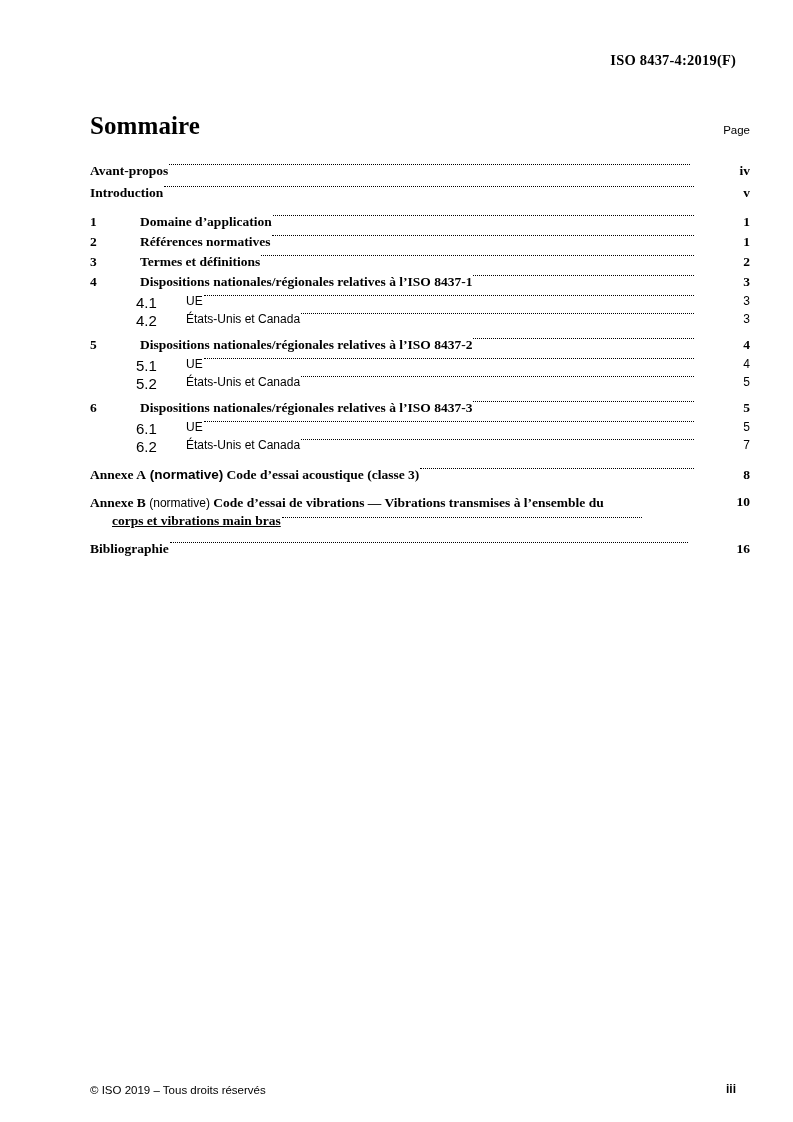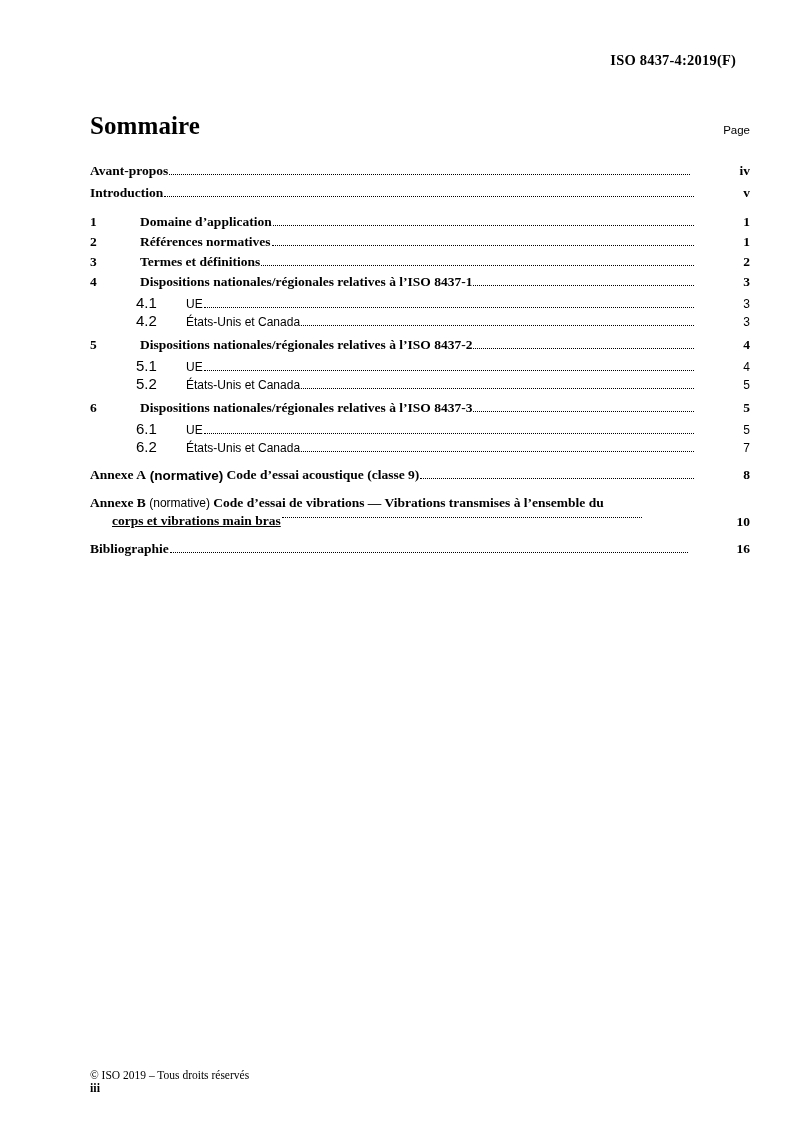--- a/index.html
+++ b/index.html
@@ -51,21 +51,21 @@
     font-family: "Liberation Sans", sans-serif;
     font-size: 11.5px;
     font-weight: normal;
   }
   .toc {
     margin-top: 23px;
   }
   
   .toc-row {
     display: flex;
-    align-items: flex-end;
+    align-items: flex-start;
     width: 100%;
     margin-bottom: 2px;
   }
   .toc-num {
     flex: 0 0 auto;
     font-weight: bold;
     font-size: 13.5px;
   }
   .toc-label {
     flex: 0 0 auto;
@@ -147,24 +147,23 @@
   .spacer-sm { height: 7px; }
   .spacer-md { height: 11px; }
 
   .footer {
     position: absolute;
     left: 90px;
     right: 57px;
     bottom: 34px;
     display: flex;
     justify-content: space-between;
-    align-items: flex-start;
-    font-family: Liberation Serif, serif;
+    align-items: flex-end;
+    font-family: Liberation Sans, sans-serif;
     font-size: 11.5px;
-    flex-direction: column;
   }
   .footer-right {
     font-weight: bold;
     font-size: 12px;
   }
 </style>
 </head>
 <body>
 
 <div class="page">
@@ -282,21 +281,21 @@
         <span class="toc-page">7</span>
       </div>
 
       <div class="spacer-md"></div>
 
       <div class="toc-row lvl-annex">
         <span class="toc-label">Annexe A</span>
         <span class="toc-label annex-normative">&nbsp;</span>
         <span class="toc-label annex-normative">(normative)</span>
         <span class="toc-label">&nbsp;</span>
-        <span class="toc-label">Code d’essai acoustique (classe 9)</span>
+        <span class="toc-label">Code d’essai acoustique (classe 3)</span>
         <span class="toc-dots"></span>
         <span class="toc-page">8</span>
       </div>
 
       <div class="spacer-sm"></div>
 
       <div class="toc-row lvl-annex">
         <span class="annex-text">
           <span>Annexe B</span><span>&nbsp;</span><span class="annex-normative">(normative)</span><span>&nbsp;</span><span>Code d’essai de vibrations — Vibrations transmises à l’ensemble du</span>
           <span class="annex-b-line2">

